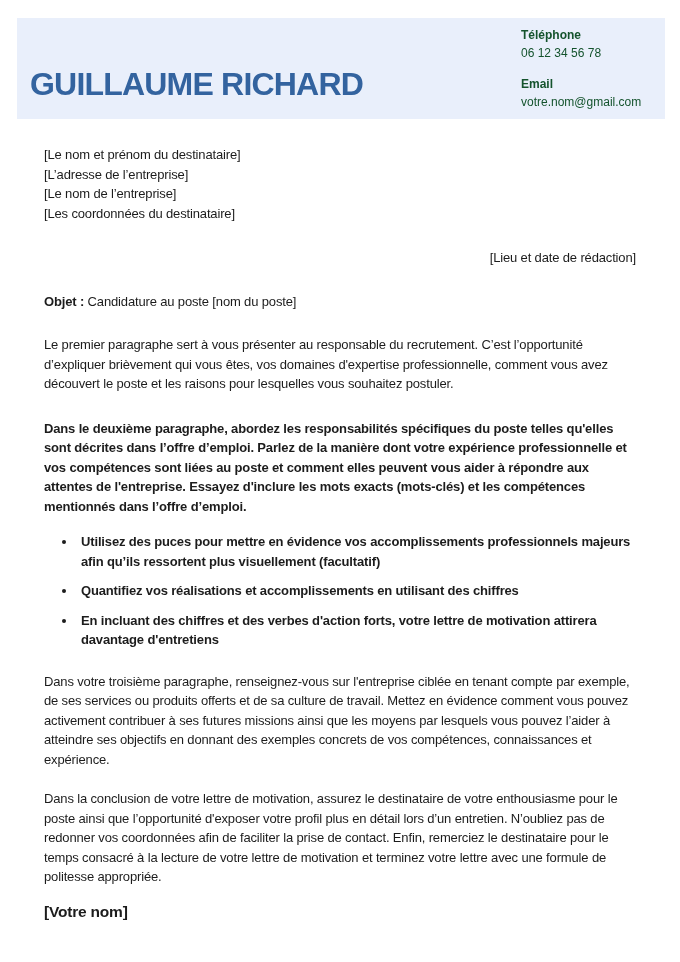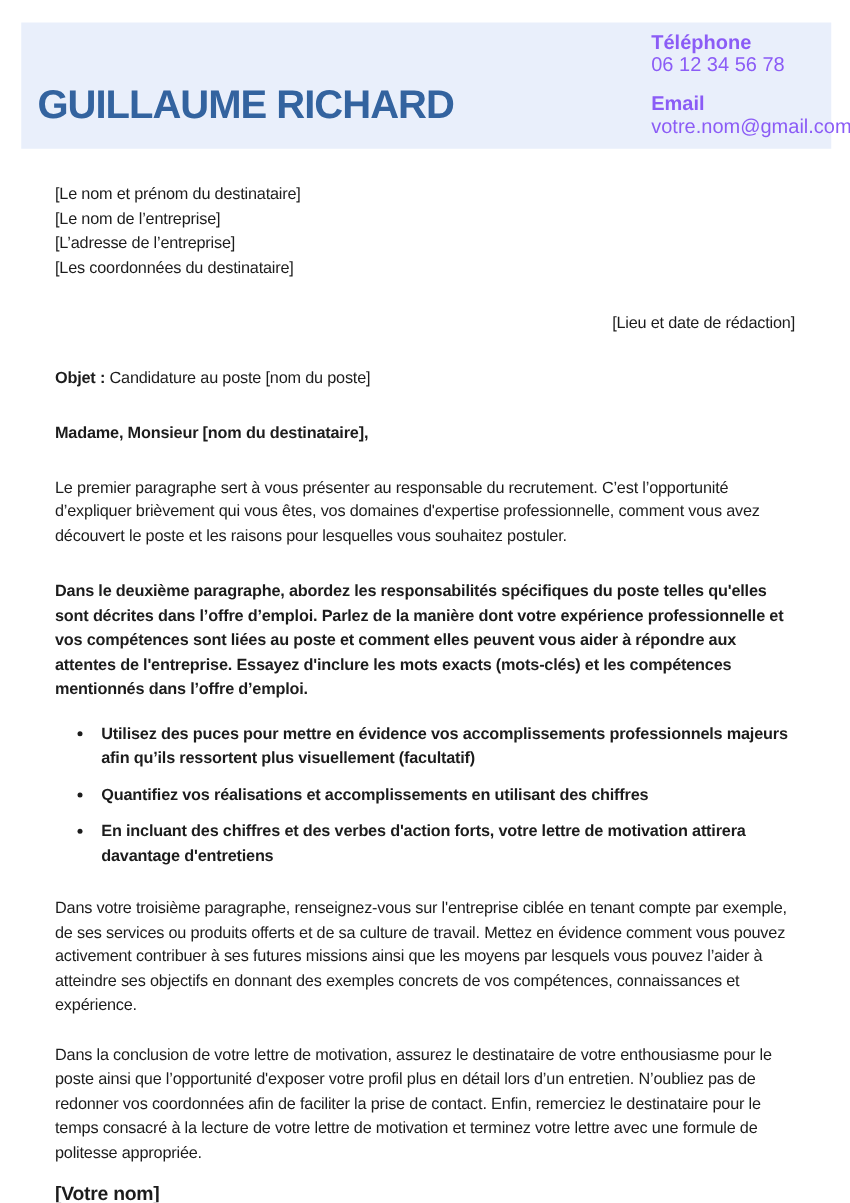--- a/index.html
+++ b/index.html
@@ -33,23 +33,23 @@
     font-size: 32px;
     font-weight: 700;
     letter-spacing: -0.8px;
     color: #33639f;
     white-space: nowrap;
   }
   .contact {
     position: absolute;
     left: 504px;
     top: 8px;
-    font-size: 16px;
+    font-size: 12px;
     line-height: 18px;
-    color: #8b5cf6;
+    color: #14532d;
   }
   .contact-label { font-weight: 700; }
   .contact-group + .contact-group { margin-top: 13px; }
 
   
   .letter {
     position: absolute;
     left: 0;
     top: 119px;
     width: 680px;
@@ -94,32 +94,31 @@
         <div class="contact-label">Email</div>
         <div class="contact-value">votre.nom@gmail.com</div>
       </div>
     </div>
   </div>
 
   <div class="letter">
 
     <div class="recipient-block">
       <div>[Le nom et prénom du destinataire]</div>
+      <div>[L’adresse de l’entreprise]</div>
       <div>[Le nom de l’entreprise]</div>
-      <div>[L’adresse de l’entreprise]</div>
       <div>[Les coordonnées du destinataire]</div>
     </div>
 
     <div class="place-date">[Lieu et date de rédaction]</div>
 
     <div class="subject-line">
       <span class="subject-label">Objet :</span><span> Candidature au poste [nom du poste]</span>
     </div>
 
-    <div class="salutation">Madame, Monsieur [nom du destinataire],</div>
 
     <p class="para-1">Le premier paragraphe sert à vous présenter au responsable du recrutement. C’est l’opportunité d’expliquer brièvement qui vous êtes, vos domaines d'expertise professionnelle, comment vous avez découvert le poste et les raisons pour lesquelles vous souhaitez postuler.</p>
 
     <p class="para-2">Dans le deuxième paragraphe, abordez les responsabilités spécifiques du poste telles qu'elles sont décrites dans l’offre d’emploi. Parlez de la manière dont votre expérience professionnelle et vos compétences sont liées au poste et comment elles peuvent vous aider à répondre aux attentes de l'entreprise. Essayez d'inclure les mots exacts (mots-clés) et les compétences mentionnés dans l’offre d’emploi.</p>
 
     <ul class="bullet-list">
       <li>Utilisez des puces pour mettre en évidence vos accomplissements professionnels majeurs afin qu’ils ressortent plus visuellement (facultatif)</li>
       <li>Quantifiez vos réalisations et accomplissements en utilisant des chiffres</li>
       <li>En incluant des chiffres et des verbes d'action forts, votre lettre de motivation attirera davantage d'entretiens</li>
     </ul>

